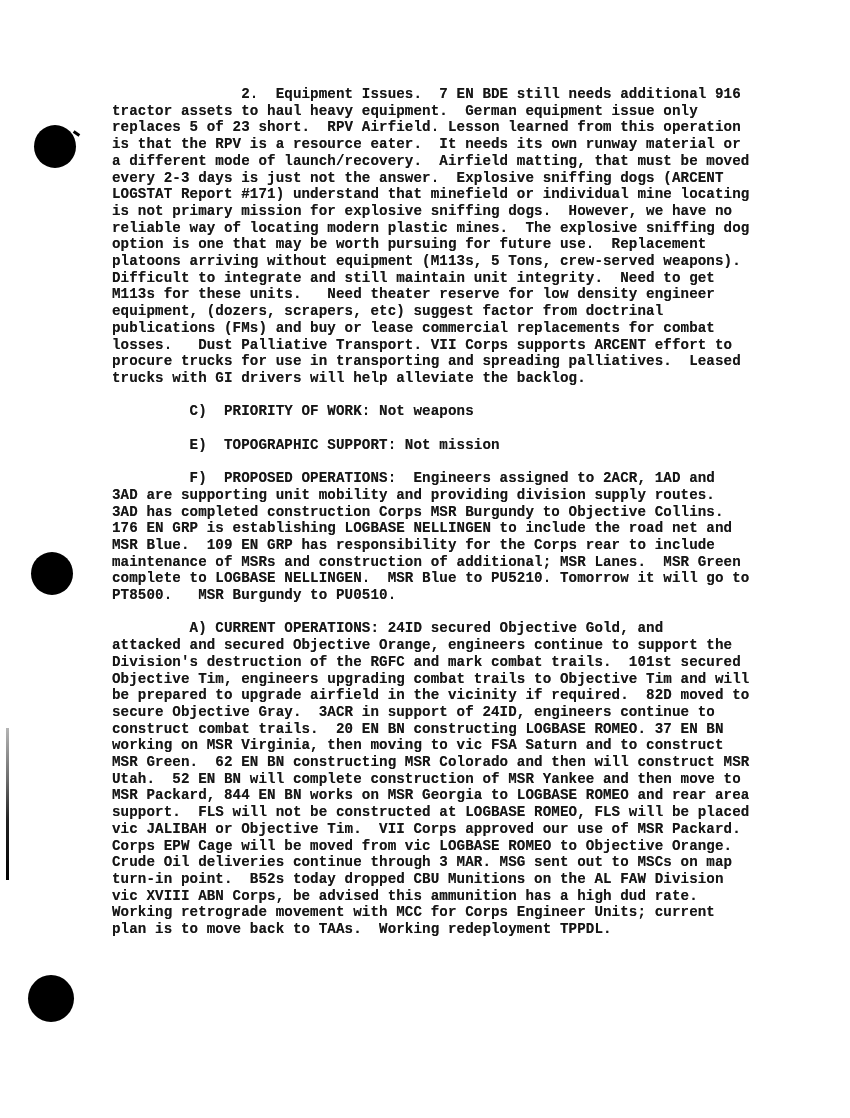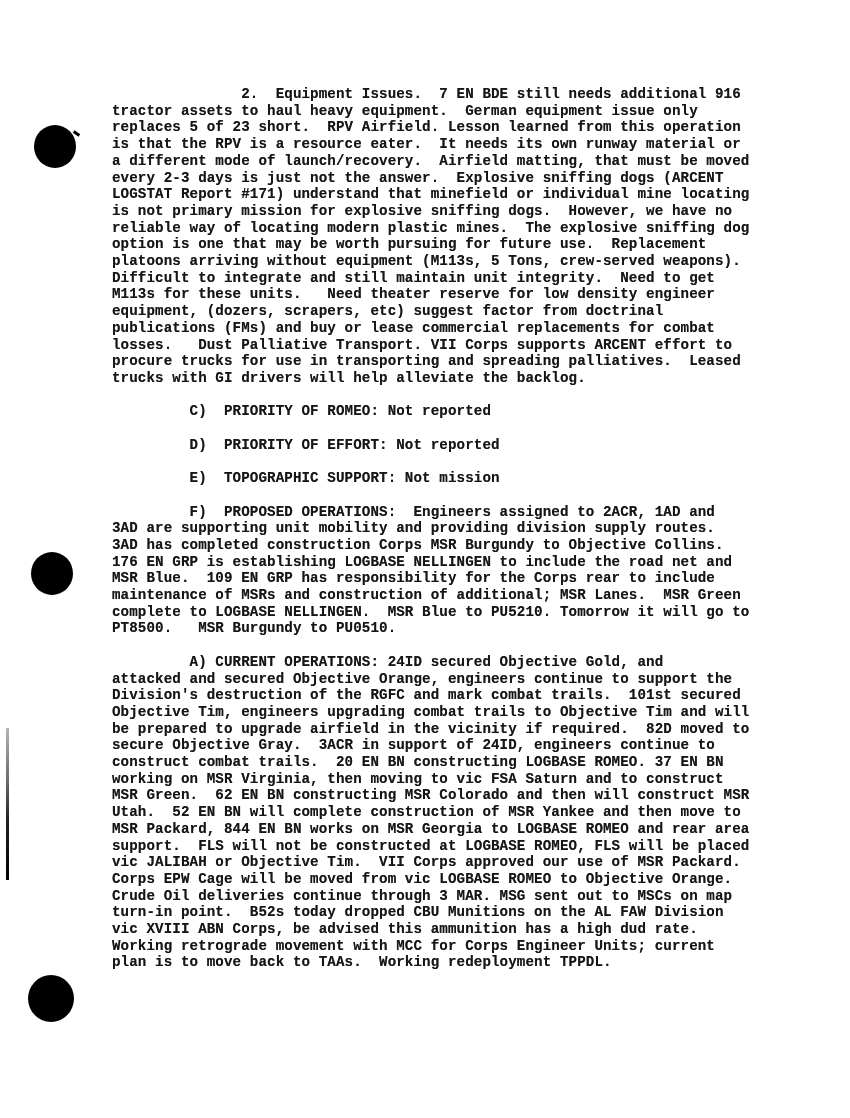--- a/index.html
+++ b/index.html
@@ -94,22 +94,21 @@
 reliable way of locating modern plastic mines.  The explosive sniffing dog
 option is one that may be worth pursuing for future use.  Replacement
 platoons arriving without equipment (M113s, 5 Tons, crew-served weapons).
 Difficult to integrate and still maintain unit integrity.  Need to get
 M113s for these units.   Need theater reserve for low density engineer
 equipment, (dozers, scrapers, etc) suggest factor from doctrinal
 publications (FMs) and buy or lease commercial replacements for combat
 losses.   Dust Palliative Transport. VII Corps supports ARCENT effort to
 procure trucks for use in transporting and spreading palliatives.  Leased
 trucks with GI drivers will help alleviate the backlog.</pre>
-    <pre class="mt1">         C)  PRIORITY OF ROMEO: Not reported</pre>
-    <pre class="mt1">         D)  PRIORITY OF EFFORT: Not reported</pre>
+    <pre class="mt1">         C)  PRIORITY OF WORK: Not weapons</pre>
     <pre class="mt1">         E)  TOPOGRAPHIC SUPPORT: Not mission</pre>
     <pre class="mt1">         F)  PROPOSED OPERATIONS:  Engineers assigned to 2ACR, 1AD and
 3AD are supporting unit mobility and providing division supply routes.
 3AD has completed construction Corps MSR Burgundy to Objective Collins.
 176 EN GRP is establishing LOGBASE NELLINGEN to include the road net and
 MSR Blue.  109 EN GRP has responsibility for the Corps rear to include
 maintenance of MSRs and construction of additional; MSR Lanes.  MSR Green
 complete to LOGBASE NELLINGEN.  MSR Blue to PU5210. Tomorrow it will go to
 PT8500.   MSR Burgundy to PU0510.</pre>
     <pre class="mt1">         A) CURRENT OPERATIONS: 24ID secured Objective Gold, and

